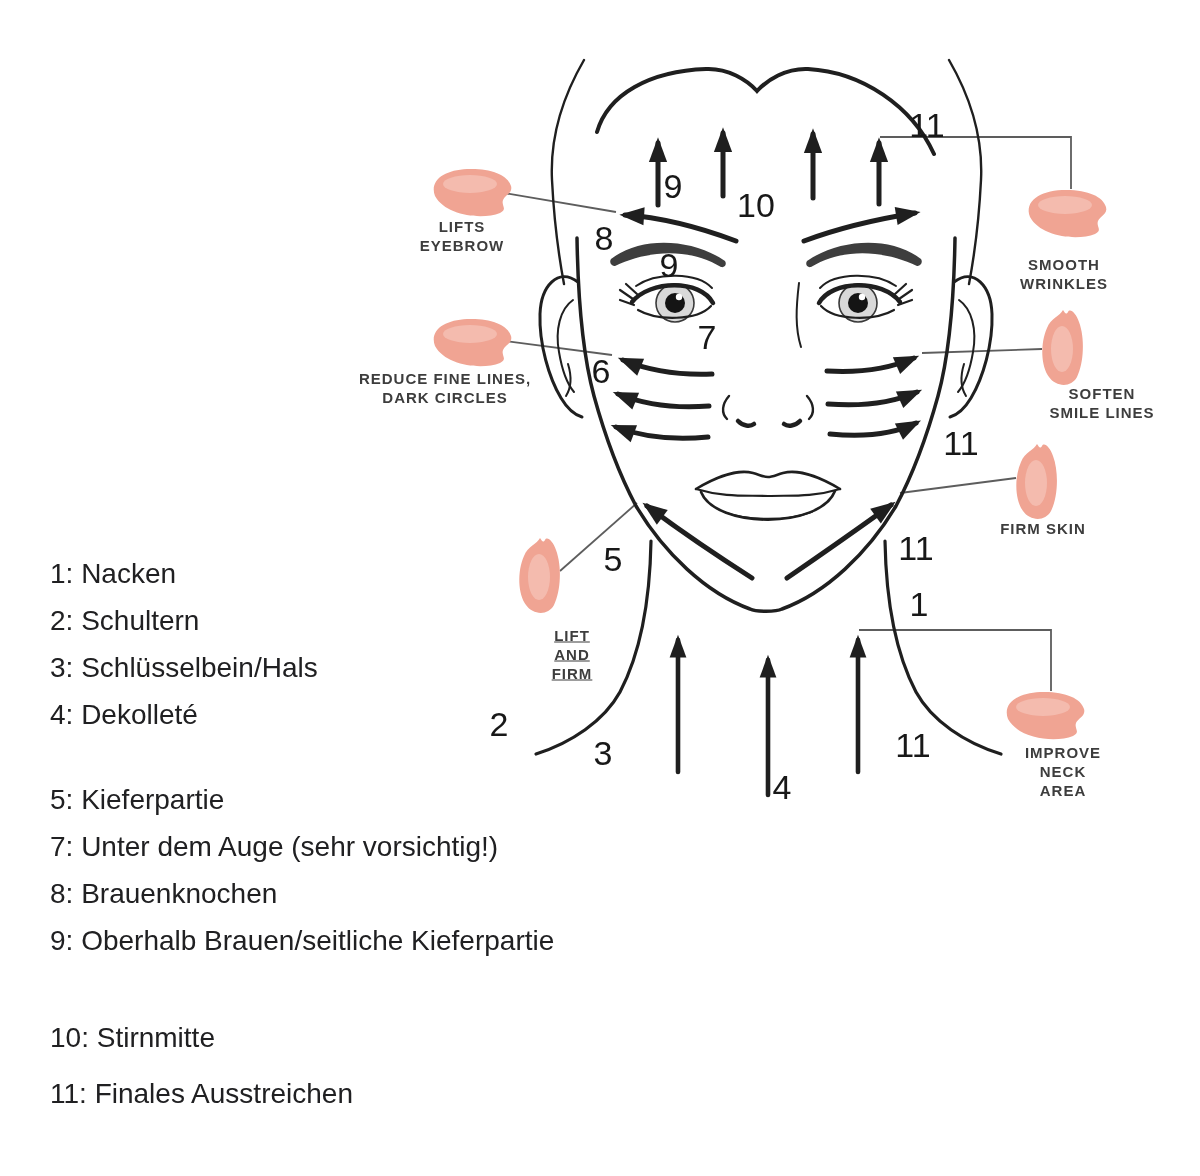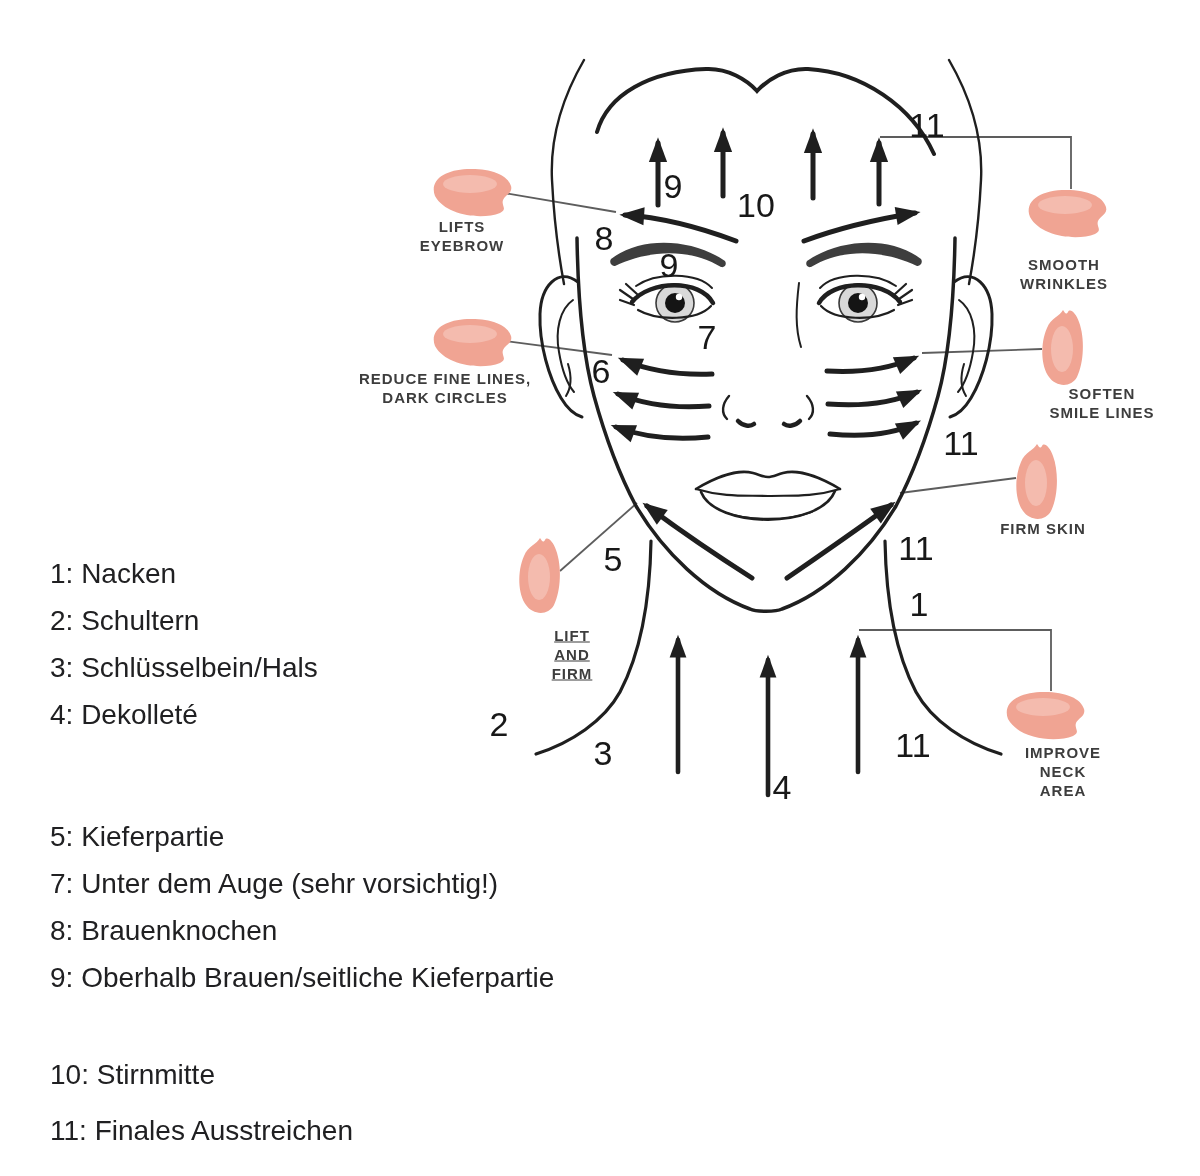--- a/index.html
+++ b/index.html
@@ -14,21 +14,21 @@
     font-size:34px;font-weight:400;color:#181818;letter-spacing:0px;line-height:1;
     white-space:nowrap;z-index:5;
   }
   .slabel{
     position:absolute;transform:translate(-50%,-50%);
     font-size:15px;font-weight:700;color:#3d3d3d;letter-spacing:1px;line-height:19px;
     text-align:center;white-space:nowrap;z-index:5;
   }
   .legend{position:absolute;left:50px;top:550px;color:#202022;z-index:5;}
   .legend .group{font-size:28px;line-height:47px;}
-  .legend .group.g2{margin-top:75px;}
+  .legend .group.g2{margin-top:38px;}
   .legend .group.g3{margin-top:46px;line-height:56px;}
   .legend .li{white-space:nowrap;}
 </style>
 </head>
 <body>
 
 <div class="stage">
 
   <svg width="1200" height="1176" viewBox="0 0 1200 1176">
     <defs>

